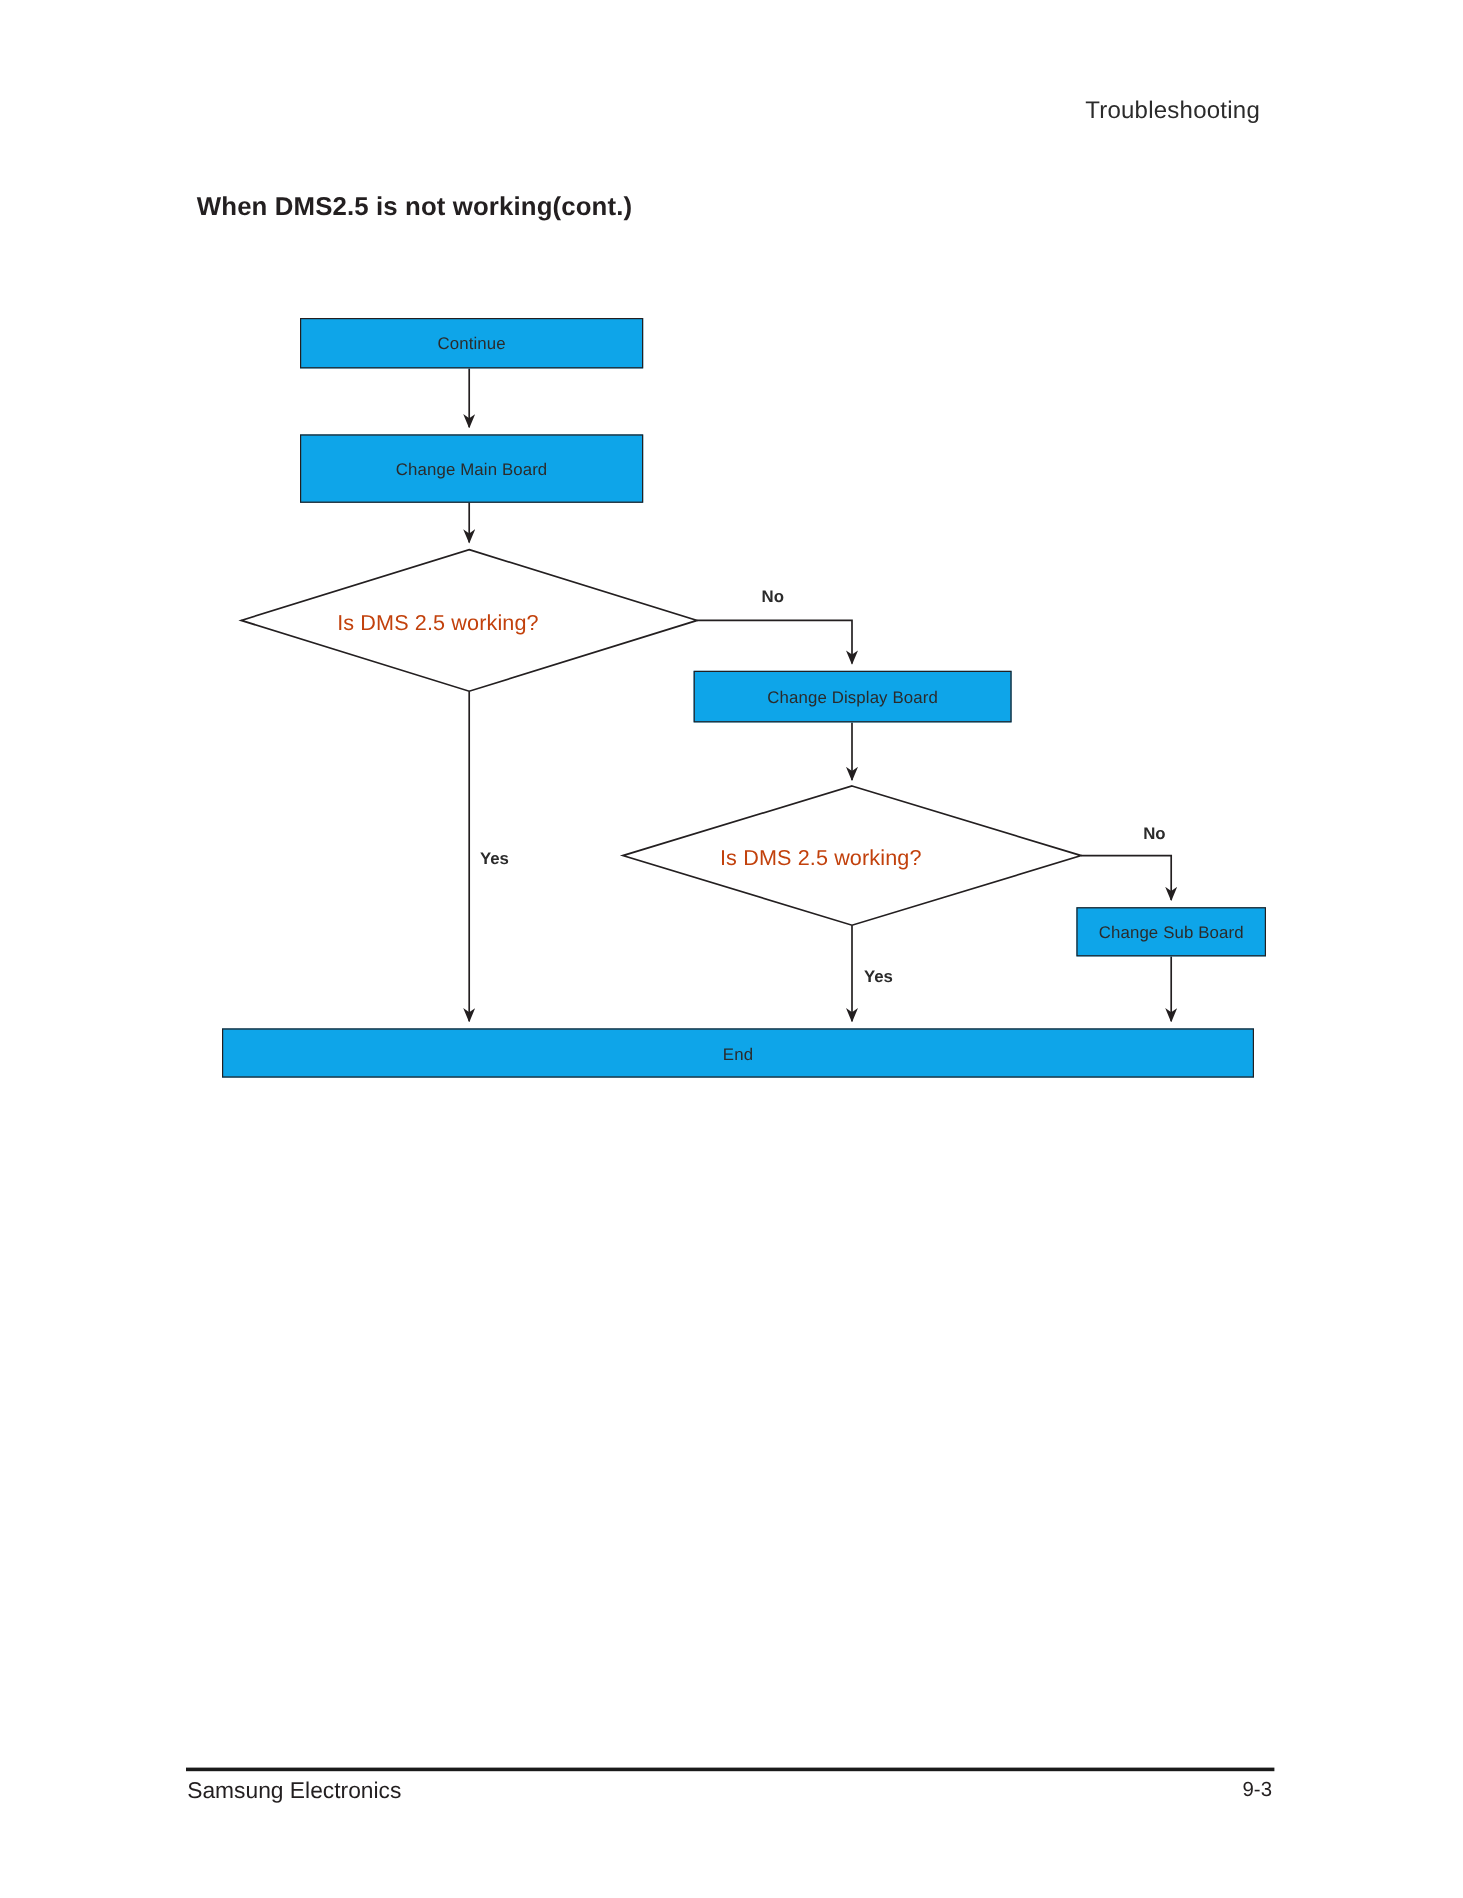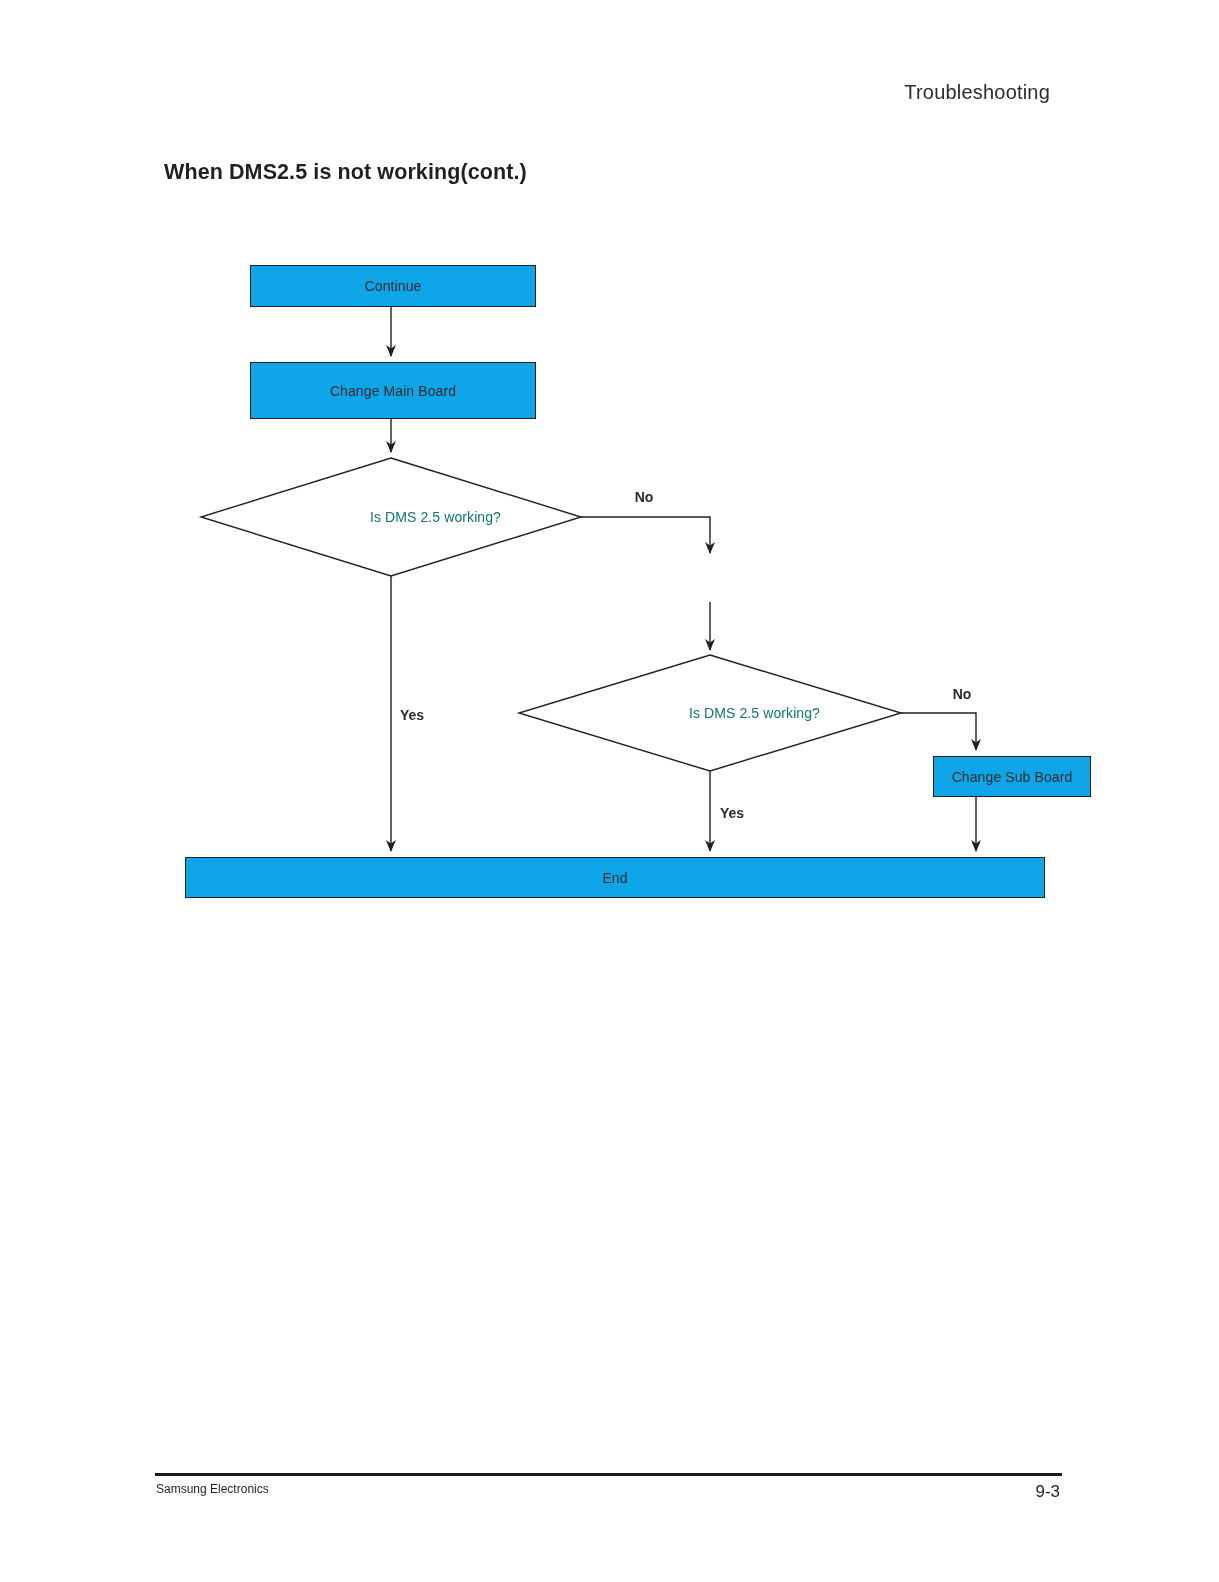--- a/index.html
+++ b/index.html
@@ -50,23 +50,23 @@
     display: flex;
     align-items: center;
     justify-content: center;
     font-size: 14px;
     color: #2b2b2b;
     letter-spacing: 0.1px;
   }
   .diamond-label {
     position: absolute;
     width: 220px;
-    text-align: right;
-    font-size: 14px;
-    color: #0f766e;
+    text-align: left;
+    font-size: 18px;
+    color: #c2410c;
     letter-spacing: 0.1px;
   }
   .edge-label {
     position: absolute;
     width: 40px;
     text-align: center;
     font-size: 14px;
     color: #2b2b2b;
     font-weight: bold;
   }
@@ -75,21 +75,21 @@
     left: 155px;
     top: 1473px;
     width: 907px;
     height: 2.5px;
     background: #1a1a1a;
   }
   .footer-left {
     position: absolute;
     left: 156px;
     top: 1482px;
-    font-size: 12px;
+    font-size: 19px;
     color: #231f20;
   }
   .footer-right {
     position: absolute;
     right: 159px;
     top: 1482px;
     font-size: 17px;
     color: #231f20;
   }
 </style>
@@ -123,22 +123,25 @@
   </svg>
 
   <div class="node" style="left:250px; top:265px; width:286px; height:42px;">
     <span>Continue</span>
   </div>
 
   <div class="node" style="left:250px; top:362px; width:286px; height:57px;">
     <span>Change Main Board</span>
   </div>
 
+  <div class="node" style="left:578px; top:559px; width:265px; height:43px;">
+    <span>Change Display Board</span>
+  </div>
 
-  <div class="node" style="left:897px; top:756px; width:158px; height:41px;margin-left:36px;">
+  <div class="node" style="left:897px; top:756px; width:158px; height:41px;">
     <span>Change Sub Board</span>
   </div>
 
   <div class="node" style="left:185px; top:857px; width:860px; height:41px;">
     <span>End</span>
   </div>
 
   <div class="diamond-label" style="left:281px; top:509px;">Is DMS 2.5 working?</div>
   <div class="diamond-label" style="left:600px; top:705px;">Is DMS 2.5 working?</div>
 

